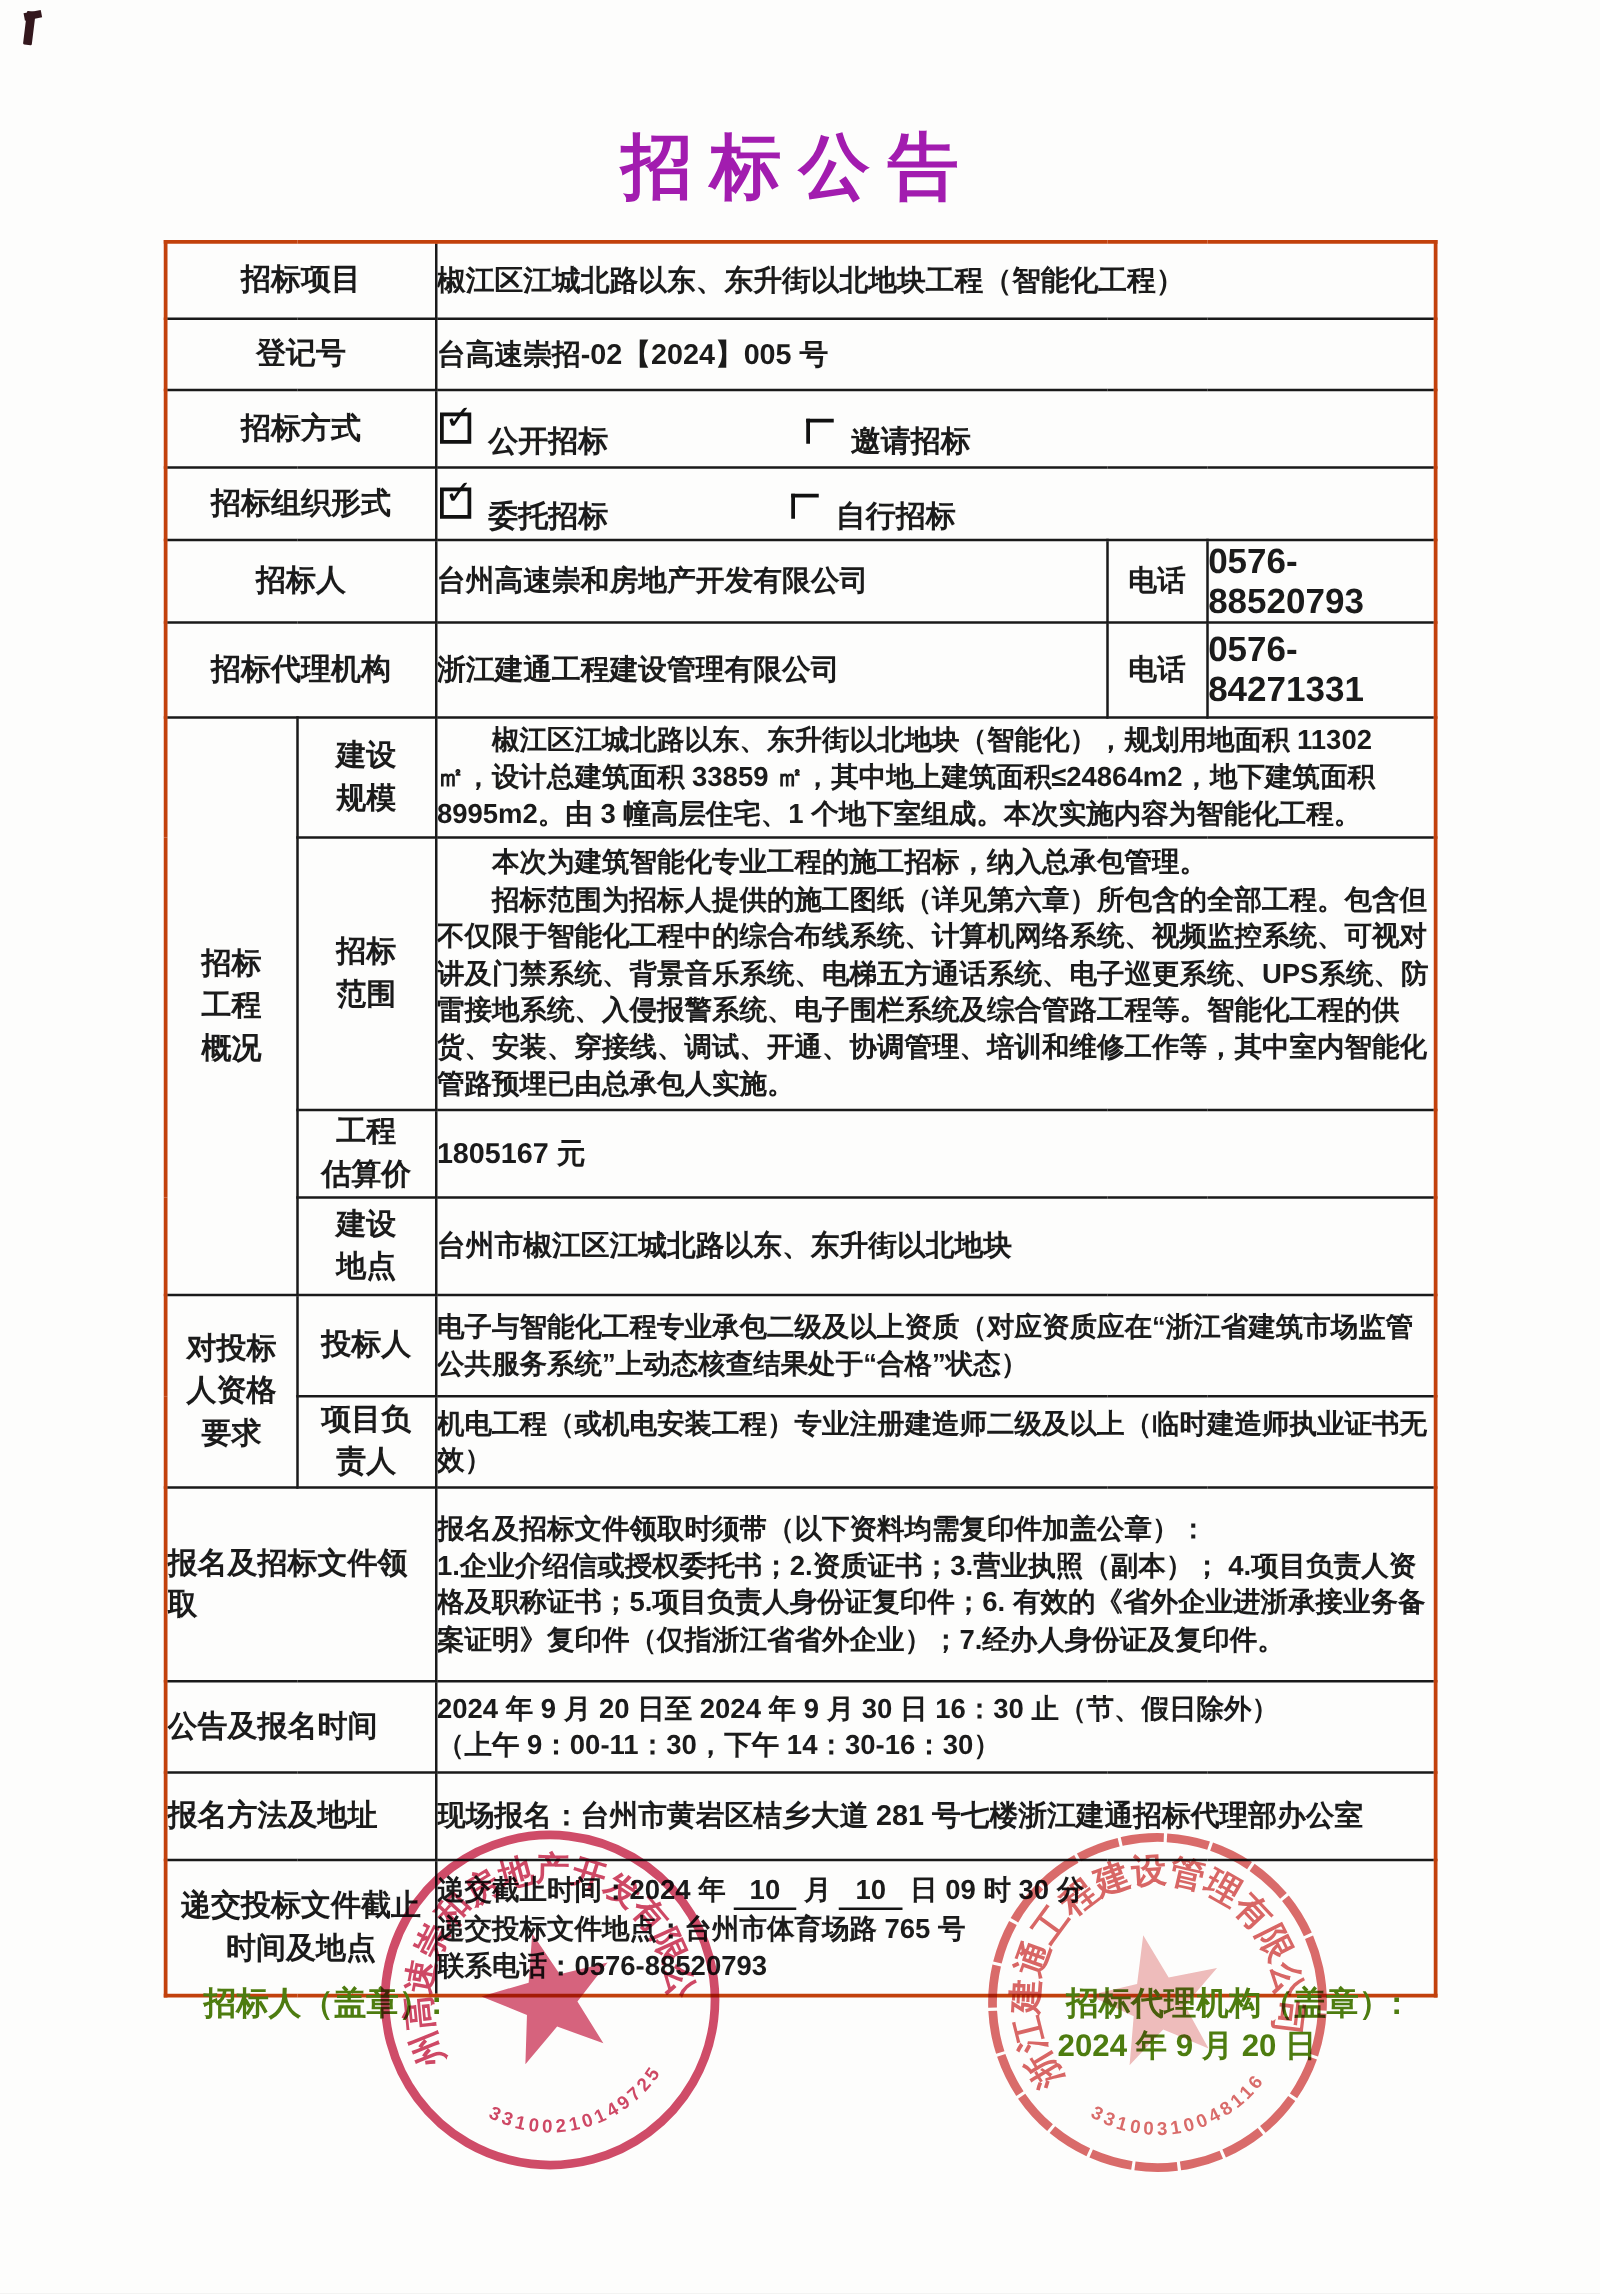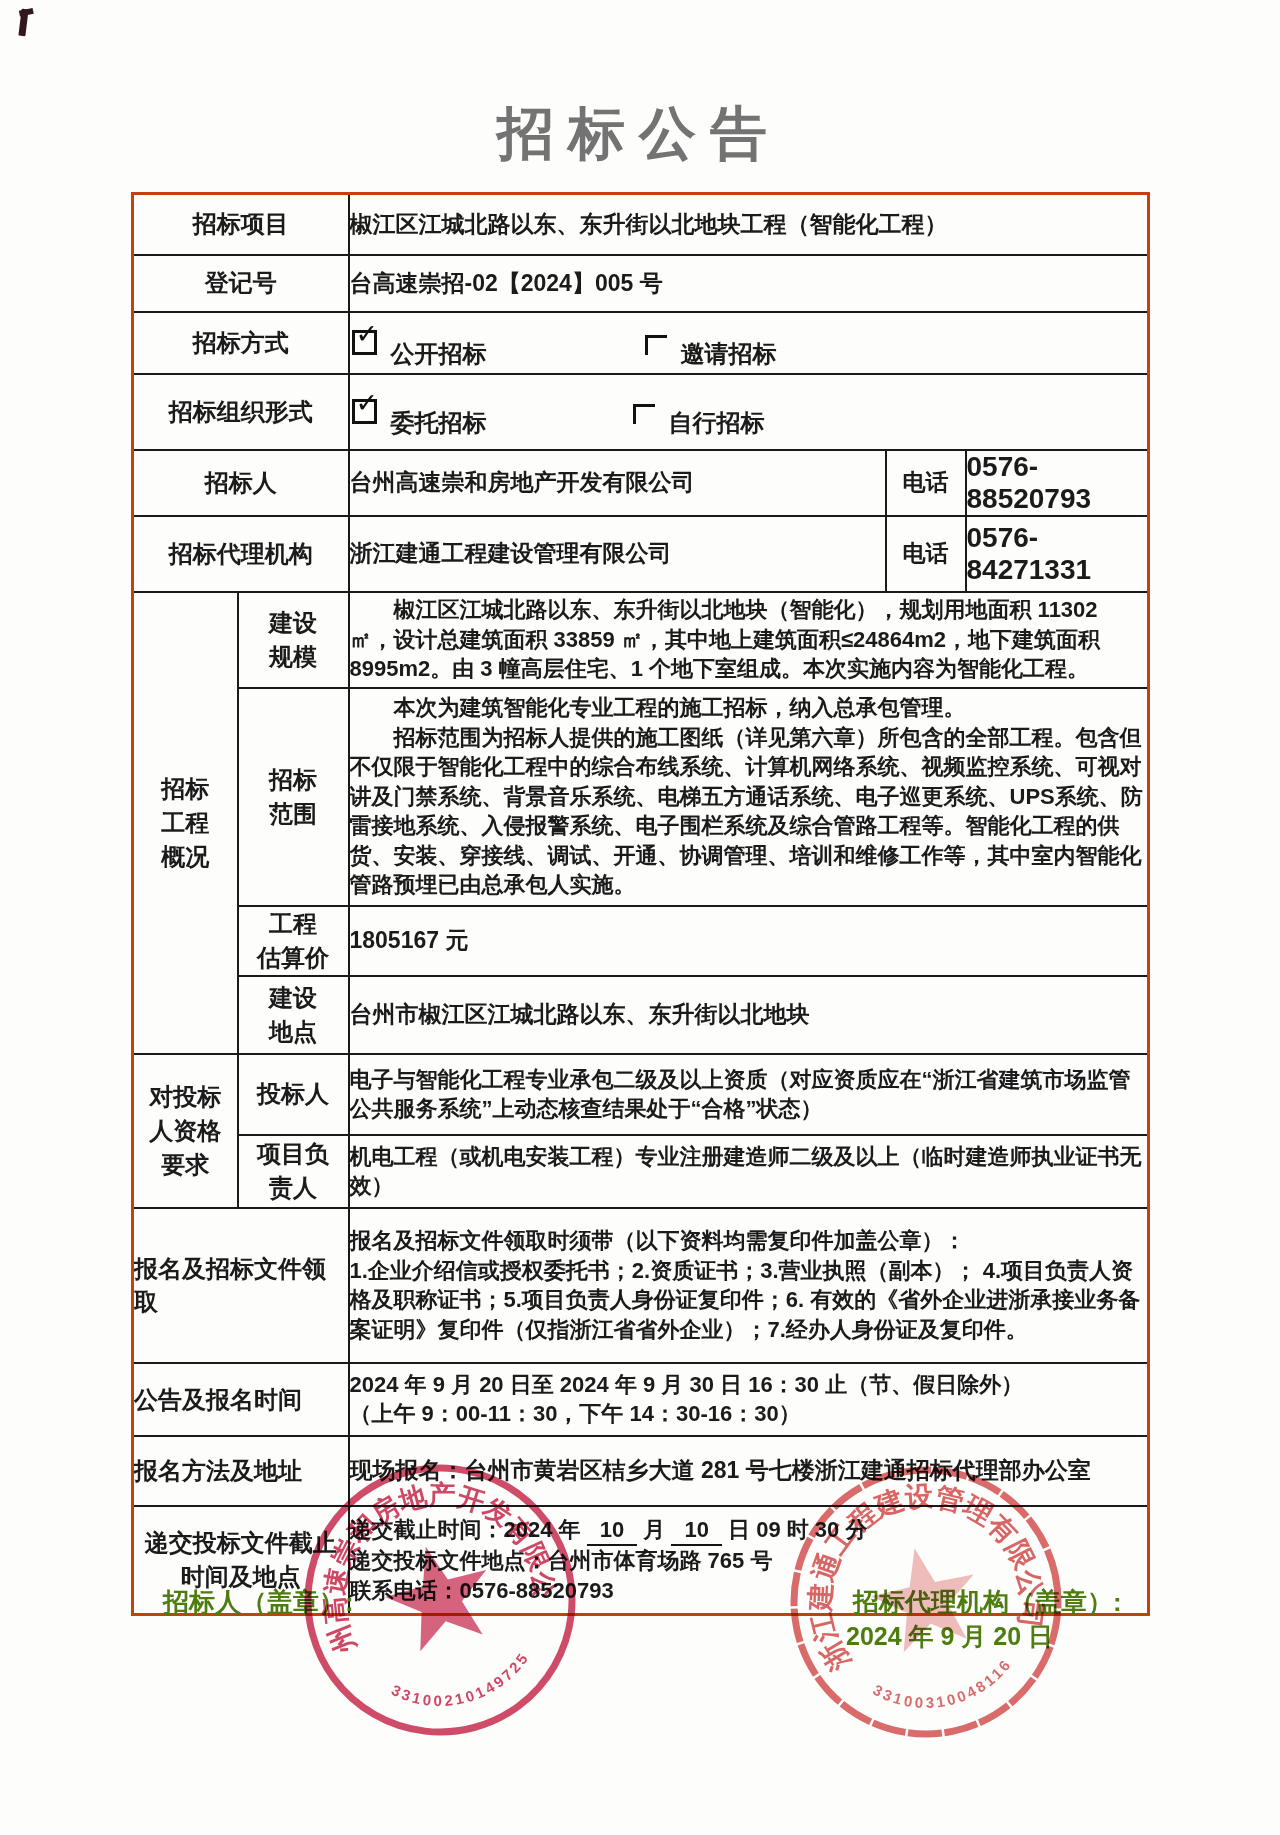--- a/index.html
+++ b/index.html
@@ -6,36 +6,36 @@
   .page{
     position:relative;width:1280px;height:1835px;margin:0 auto;
     background:#fdfdfc;overflow:hidden;color:#1b1b1b;
     font-family:"Liberation Sans","DejaVu Sans",sans-serif;font-weight:700;
   }
   .corner-mark{position:absolute;left:20px;top:9px;width:7px;height:27px;
     background:#33171d;transform:rotate(7deg);border-radius:1px;}
   .corner-mark:before{content:"";position:absolute;left:-2px;top:0;width:14px;height:6px;
     background:#33171d;transform:rotate(-18deg);}
   .title{position:absolute;left:0;top:96px;width:1278px;text-align:center;
-    font-size:57px;letter-spacing:14px;font-weight:900;color:#737373;}
+    font-size:57px;letter-spacing:14px;font-weight:900;color:#a21caf;}
   table.doc{
     position:absolute;left:131px;top:192px;width:1016px;
     border-collapse:collapse;table-layout:fixed;
     border:3px solid #c2410c;
   }
   table.doc td{border:2px solid #1a1a1a;padding:0;vertical-align:middle;overflow:hidden;}
   .lab{text-align:center;font-size:24px;line-height:34px;white-space:pre-line;}
   .lab-left{text-align:left;padding:4px 6px 4px 8px;font-size:24px;line-height:33px;margin-left:20px;}
   .val{font-size:23px;padding:4px 10px 4px 14px;line-height:31px;}
   .para{font-size:22px;padding:6px 12px 6px 12px;line-height:29.5px;vertical-align:middle;}
   .indent{text-indent:2em;}
   .phone-lab{text-align:center;font-size:23px;}
   .phone-val{font-size:28px;padding-left:12px;}
   
-  .r1{height:61px}.r2{height:57px}.r3{height:62px}.r4{height:76px}
+  .r1{height:61px}.r2{height:57px}.r3{height:62px}.r4{height:58px}
   .r5{height:62px}.r6{height:76px}.r7{height:96px}.r8{height:218px}
   .r9{height:70px}.r10{height:78px}.r11{height:81px}.r12{height:73px}
   .r13{height:155px}.r14{height:73px}.r15{height:70px}.r16{height:109px}
   
   .cbline{display:flex;align-items:center;gap:14px;padding-left:2px;}
   .cb{position:relative;width:19px;height:19px;border:3px solid #111;
     display:inline-block;flex:0 0 auto;}
   .cb .tick{position:absolute;left:1px;top:-12px;font-size:27px;font-weight:900;color:#111;line-height:1;}
   .cb-empty{position:relative;width:19px;height:17px;border-top:3px solid #111;
     border-left:3px solid #111;display:inline-block;flex:0 0 auto;margin-top:4px;}

